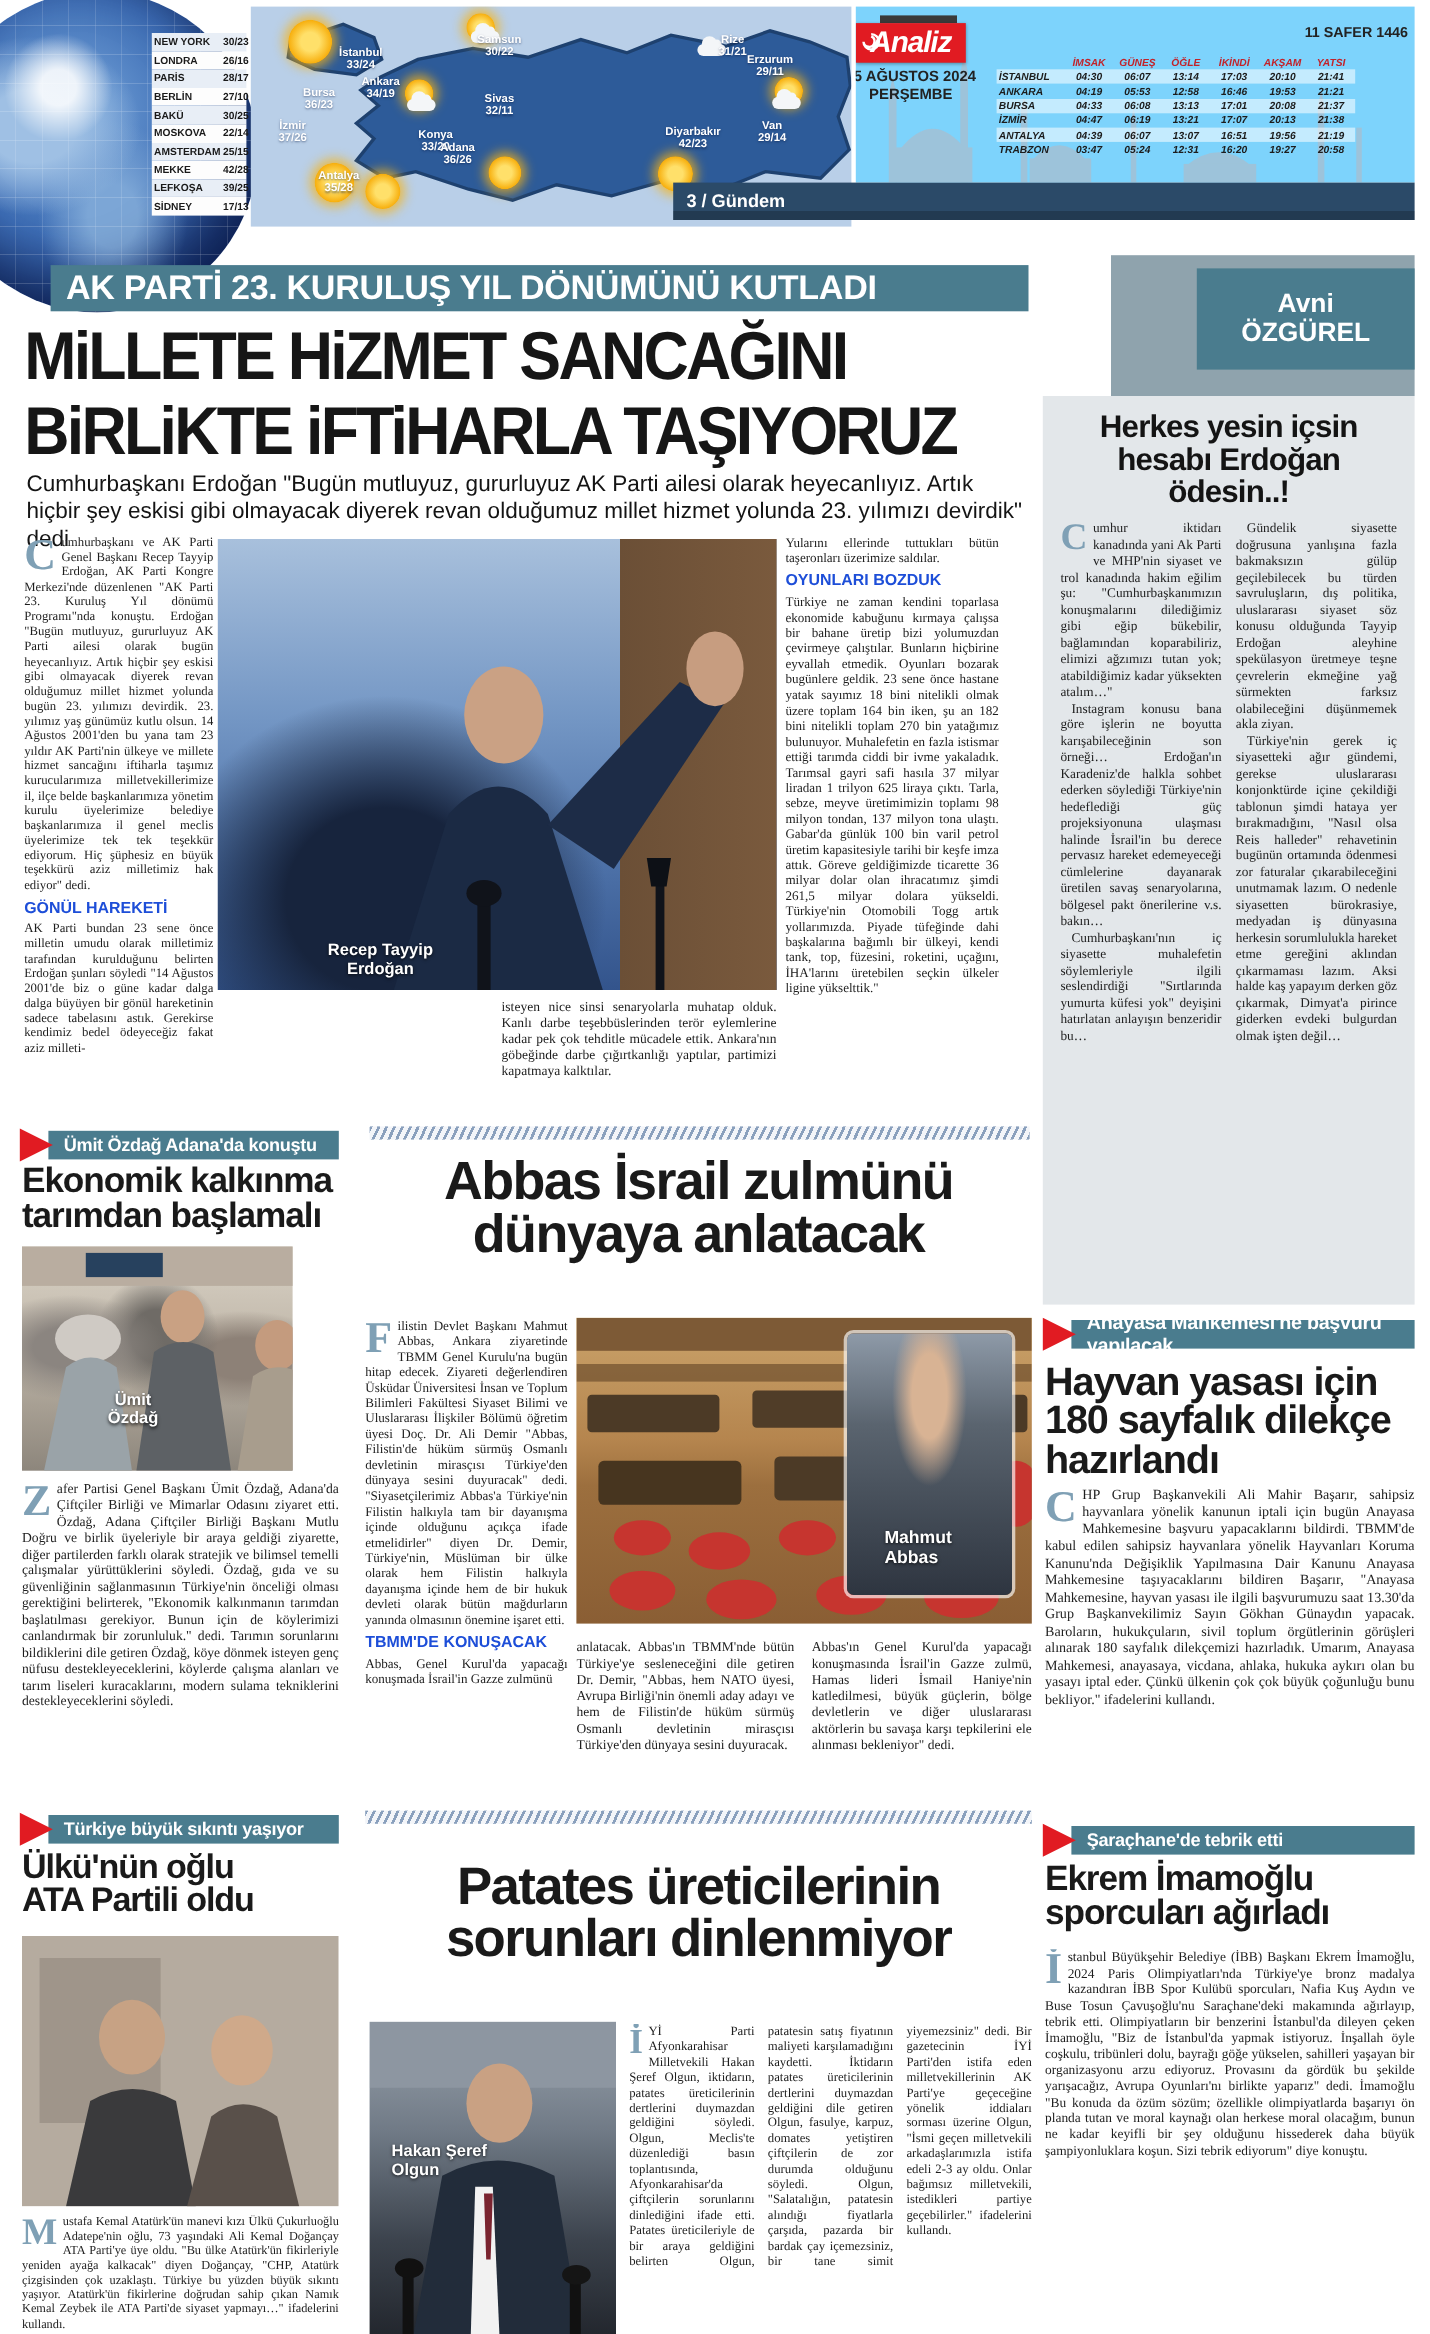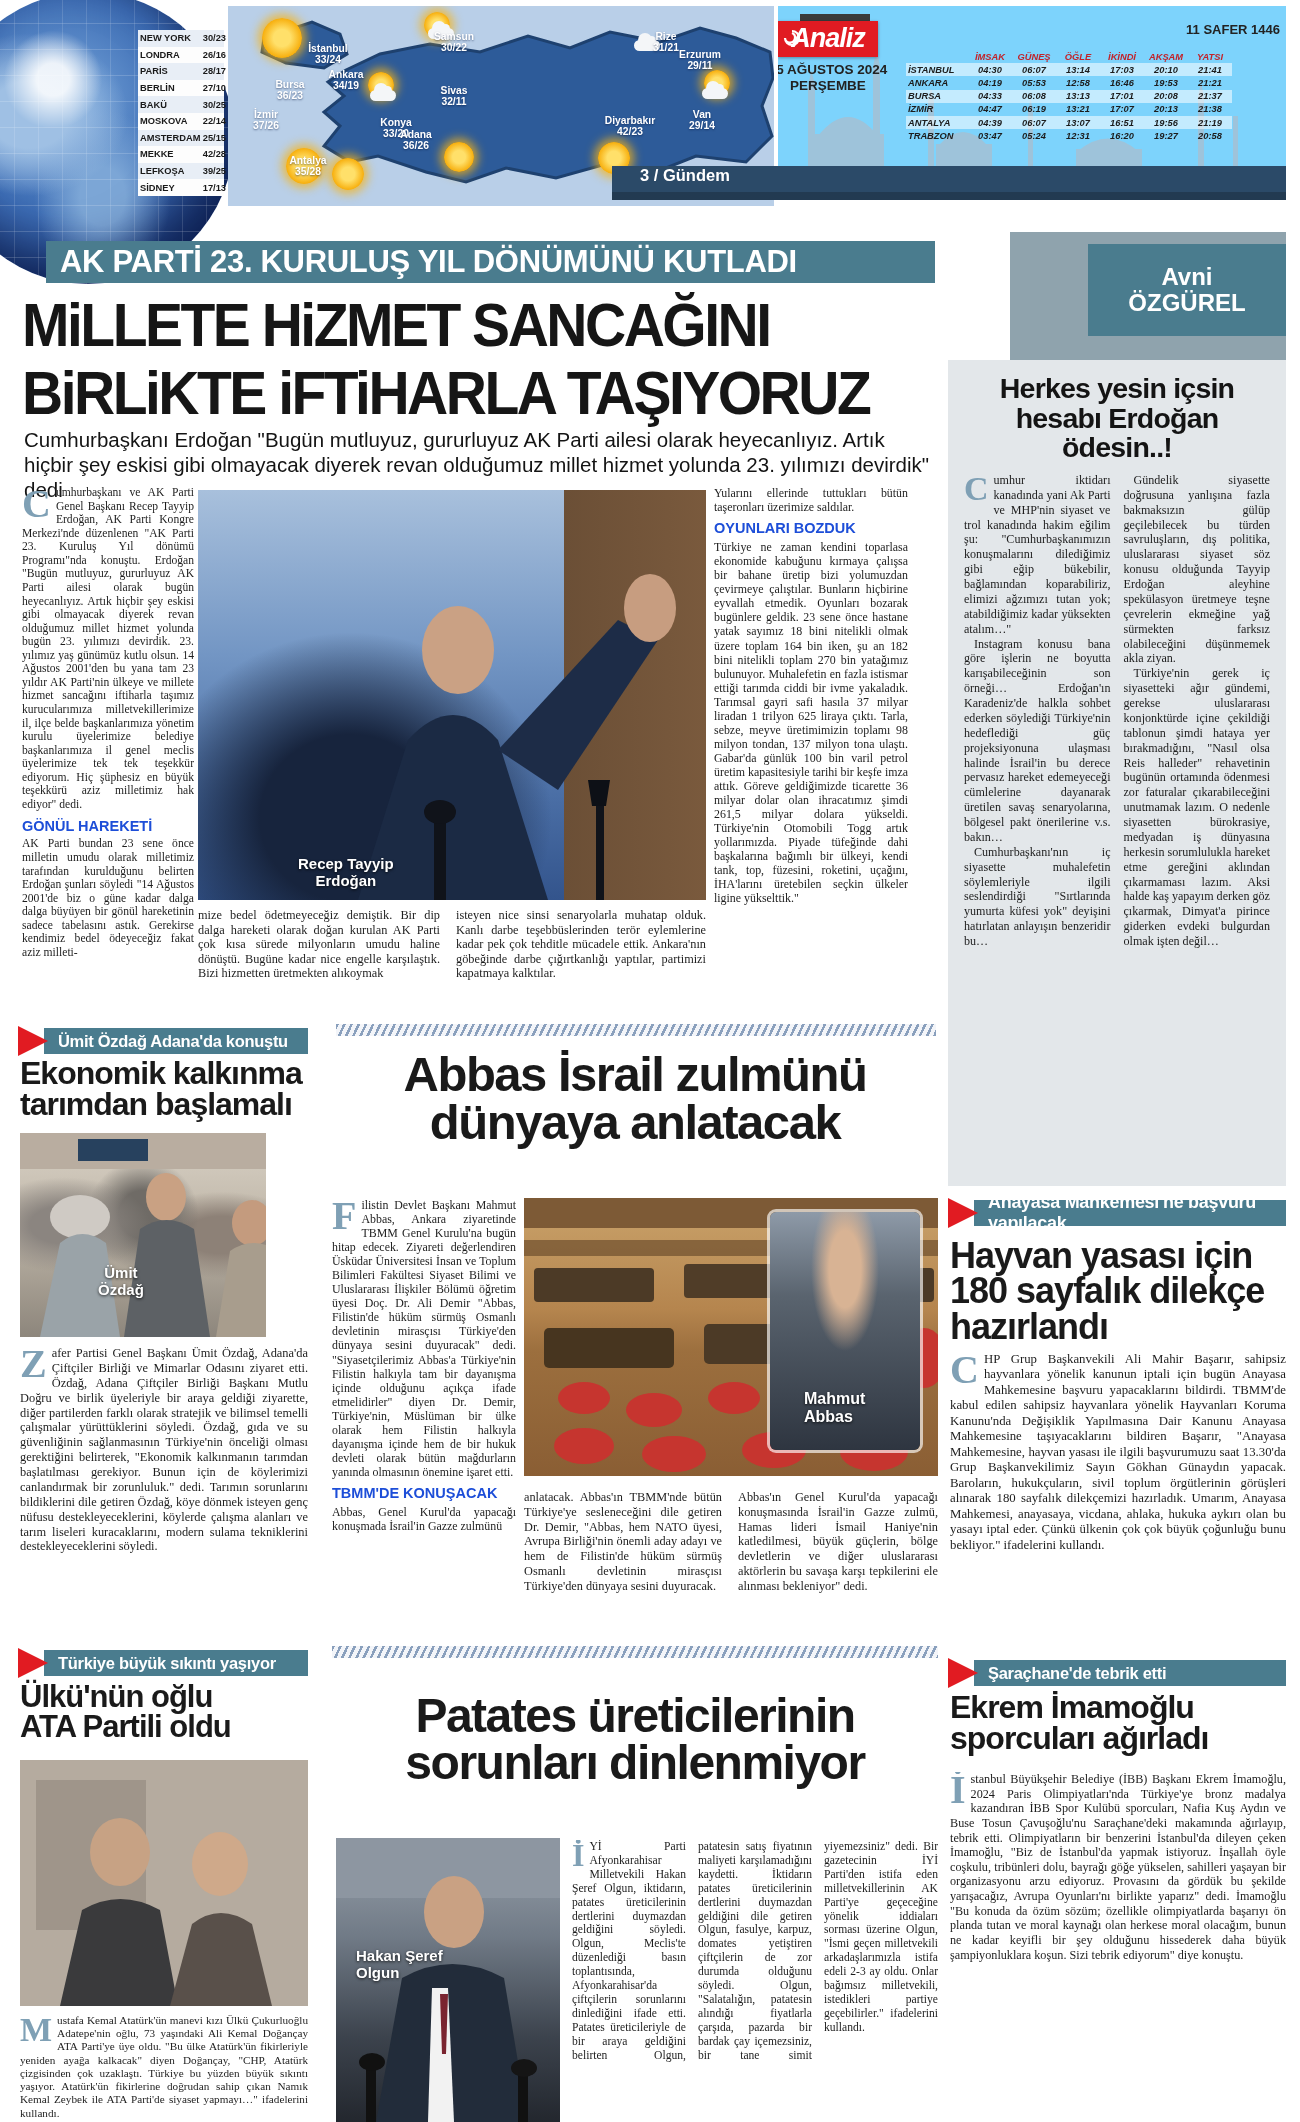--- a/index.html
+++ b/index.html
@@ -47,21 +47,21 @@
   .dateline { position:absolute; left:-18px; top:56px; width:136px; text-align:center;
     font-weight:bold; font-size:13.5px; color:#222; line-height:1.15; }
   .hijri { position:absolute; right:6px; top:16px; font-weight:bold; font-size:13px; color:#222; }
   .prayer { position:absolute; left:128px; top:44px; }
   .prow { display:grid; grid-template-columns:62px repeat(6,44px); height:13.2px; align-items:center;
     font-size:9.3px; font-weight:bold; color:#1c1c1c; }
   .prow.hd { color:#c2232a; }
   .prow:nth-child(even){ background:rgba(255,255,255,.55); }
   .prow span { text-align:center;font-style:italic; } .prow .c { text-align:left; padding-left:2px; }
   .navy-band { left:612px; top:166px; width:674px; height:34px; background:#2b4a68; z-index:4;
-    display:flex; align-items:flex-start; color:#fff; font-weight:bold; font-size:16.5px; padding-left:28px;
+    display:flex; align-items:center; color:#fff; font-weight:bold; font-size:16.5px; padding-left:12px;
     background-image:linear-gradient(0deg, rgba(0,0,0,.22) 0 8px, rgba(0,0,0,0) 8px); }
 
   
   .kicker { background:#4a7c8e; color:#fff; font-weight:bold; display:flex; align-items:center;
     padding-left:14px; letter-spacing:-.3px; z-index:5; }
   .karrow { width:0; height:0; position:absolute; z-index:6; }
   .main-kicker { left:46px; top:241px; width:889px; height:42px; font-size:31px; }
   .hl-main { left:22px; color:#161616; font-weight:bold; letter-spacing:-2.5px; line-height:1;
     font-size:57px; transform:scaleY(1.08); transform-origin:top left; }
   .deck { left:24px; top:427px; width:908px; font-size:20.5px; font-weight:500; color:#141414; line-height:1.22; }
@@ -307,21 +307,20 @@
       <ellipse cx="452" cy="118" rx="26" ry="34" fill="#c79d80"></ellipse>
       <rect x="236" y="330" width="12" height="80" fill="#10131a"></rect>
       <ellipse cx="242" cy="322" rx="16" ry="12" fill="#10131a"></ellipse>
       <rect x="398" y="300" width="8" height="110" fill="#10131a"></rect>
       <path d="M390,290 l22,0 l-4,26 l-14,0 Z" fill="#0d1016"></path>
     </svg>
     <div class="cap" style="left:100px;top:366px;text-align:center">Recep Tayyip
 Erdoğan</div>
   </div>
 
-  <div class="abs bt" style="left:198px;top:908px;width:242px;height:102px;font-size:12.3px;line-height:1.18">mize bedel ödetmeyeceğiz demiştik. Bir dip dalga hareketi olarak doğan kurulan AK Parti çok kısa sürede milyonların umudu haline dönüştü. Bugüne kadar nice engelle karşılaştık. Bizi hizmetten üretmekten alıkoymak</div>
   <div class="abs bt" style="left:456px;top:908px;width:250px;height:102px;font-size:12.3px;line-height:1.18">isteyen nice sinsi senaryolarla muhatap olduk. Kanlı darbe teşebbüslerinden terör eylemlerine kadar pek çok tehditle mücadele ettik. Ankara'nın göbeğinde darbe çığırtkanlığı yaptılar, partimizi kapatmaya kalktılar.</div>
 
   <div class="abs bt" style="left:714px;top:486px;width:194px;height:548px;font-size:11.9px;line-height:1.18">
     <span>Yularını ellerinde tuttukları bütün taşeronları üzerimize saldılar.</span>
     <div class="subhead">OYUNLARI BOZDUK</div>
     <span>Türkiye ne zaman kendini toparlasa ekonomide kabuğunu kırmaya çalışsa bir bahane üretip bizi yolumuzdan çevirmeye çalıştılar. Bunların hiçbirine eyvallah etmedik. Oyunları bozarak bugünlere geldik. 23 sene önce hastane yatak sayımız 18 bini nitelikli olmak üzere toplam 164 bin iken, şu an 182 bini nitelikli toplam 270 bin yatağımız bulunuyor. Muhalefetin en fazla istismar ettiği tarımda ciddi bir ivme yakaladık. Tarımsal gayri safi hasıla 37 milyar liradan 1 trilyon 625 liraya çıktı. Tarla, sebze, meyve üretimimizin toplamı 98 milyon tondan, 137 milyon tona ulaştı. Gabar'da günlük 100 bin varil petrol üretim kapasitesiyle tarihi bir keşfe imza attık. Göreve geldiğimizde ticarette 36 milyar dolar olan ihracatımız şimdi 261,5 milyar dolara yükseldi. Türkiye'nin Otomobili Togg artık yollarımızda. Piyade tüfeğinde dahi başkalarına bağımlı bir ülkeyi, kendi tank, top, füzesini, roketini, uçağını, İHA'larını üretebilen seçkin ülkeler ligine yükselttik."</span>
   </div>
 
   <div class="abs hatch" style="left:336px;top:1024px;width:600px"></div>
 

